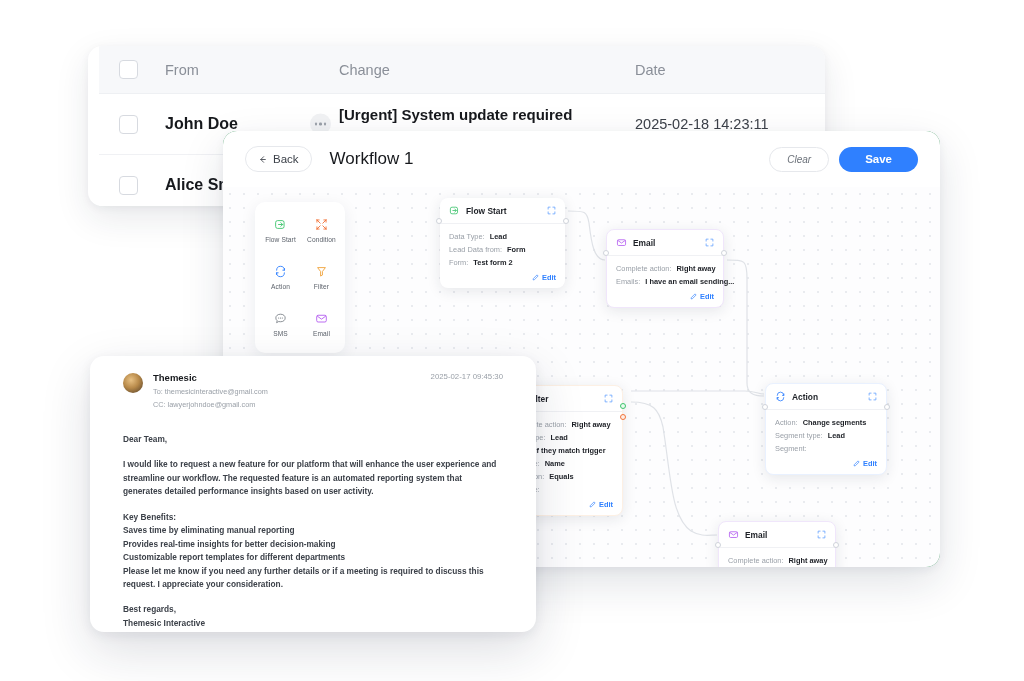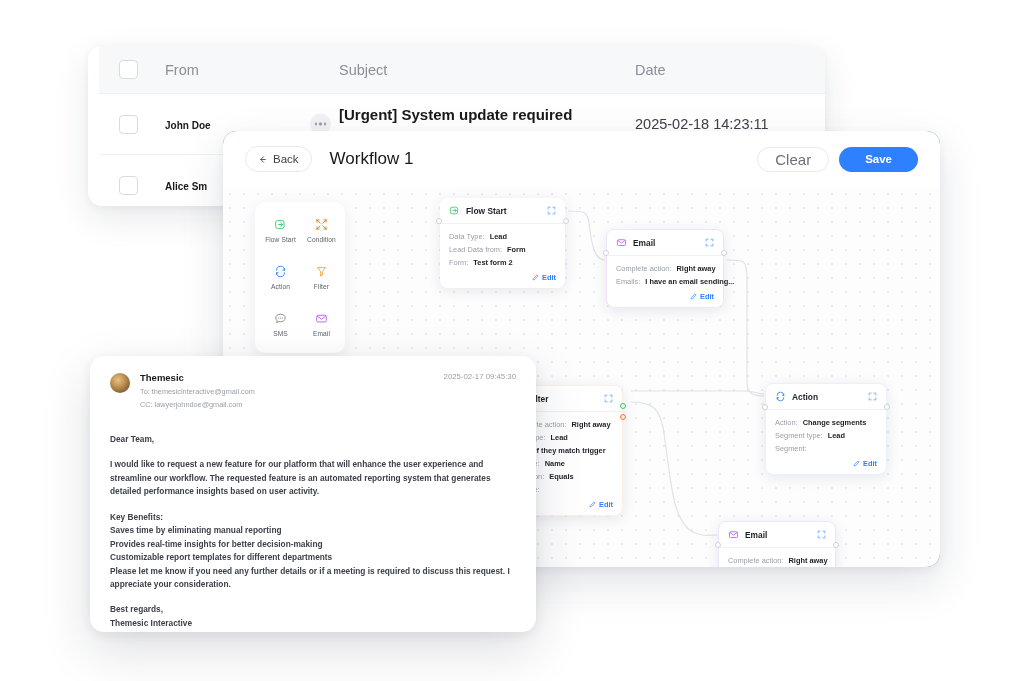--- a/index.html
+++ b/index.html
@@ -57,21 +57,21 @@
   }
   .cell-from { width: 182px; padding-left: 8px; position: relative; }
   .cell-subject { flex: 1; }
   .cell-date { width: 190px; }
 
   .ml-head .hcol {
     color: #8a8f98;
     font-size: 14.5px;
     font-weight: 400;
   }
-  .from-name { font-size: 10px; font-weight: 700; color: #17191d; }
+  .from-name { font-size: 16px; font-weight: 700; color: #17191d; }
   .subject-main { font-size: 15px; font-weight: 700; color: #17191d; }
   .subject-sub { font-size: 13px; color: #9aa0a8; margin-top: 5px; }
   .date-txt { font-size: 14.5px; color: #3c4149; }
 
   .dots-btn {
     position: absolute;
     right: 8px; top: 50%;
     transform: translateY(-50%);
     width: 21px; height: 21px;
     border-radius: 50%;
@@ -109,22 +109,22 @@
     border: 1px solid #e6e8ec;
     border-radius: 13px;
     font-size: 11.5px; color: #3c4149;
     background: #fff;
   }
   .wf-title { margin-left: 18px; font-size: 17px; color: #17191d; }
   .wf-actions { margin-left: auto; display: flex; align-items: center; gap: 10px; }
   .btn-clear {
     height: 25px; padding: 0 17px;
     border: 1px solid #e6e8ec; border-radius: 13px;
-    background: #fff; color: #6b7179; font-size: 15px;
-    display: flex; align-items: center; justify-content: center;
+    background: #fff; color: #6b7179; font-size: 10px;
+    display: flex; align-items: center; justify-content: center; font-style: italic;
   }
   .btn-save {
     height: 25px; padding: 0 26px;
     border-radius: 13px;
     background: #2f80ff; color: #fff; font-size: 11.5px; font-weight: 700;
     display: flex; align-items: center; justify-content: center;
   }
 
   .wf-canvas {
     position: absolute;
@@ -203,21 +203,21 @@
   
   #mail-view {
     position: absolute;
     left: 90px;
     top: 356px;
     width: 446px;
     height: 276px;
     background: #ffffff;
     border-radius: 14px;
     box-shadow: 0 18px 50px rgba(25,35,60,.15), 0 3px 12px rgba(25,35,60,.07);
-    padding: 16px 20px;
+    padding: 16px 33px;
     z-index: 3;
     overflow: hidden;
   }
   .mv-head { display: flex; align-items: flex-start; }
   .avatar {
     width: 20px; height: 20px; border-radius: 50%;
     background: radial-gradient(circle at 40% 35%, #e8c184 0%, #b88a4a 45%, #4d3a26 100%);
     flex: none; margin-top: 1px;
   }
   .mv-meta { margin-left: 10px; }
@@ -232,21 +232,21 @@
 <body>
 
 <div id="stage">
 
   <div id="mail-list">
     <div class="ml-head">
       <div class="cell-check">
         <div class="cbx"></div>
       </div>
       <div class="cell-from hcol">From</div>
-      <div class="cell-subject hcol">Subject</div>
+      <div class="cell-subject hcol">Change</div>
       <div class="cell-date hcol">Date</div>
     </div>
 
     <div class="ml-row">
       <div class="cell-check">
         <div class="cbx"></div>
       </div>
       <div class="cell-from">
         <span class="from-name">John Doe</span>
         <div class="dots-btn">

